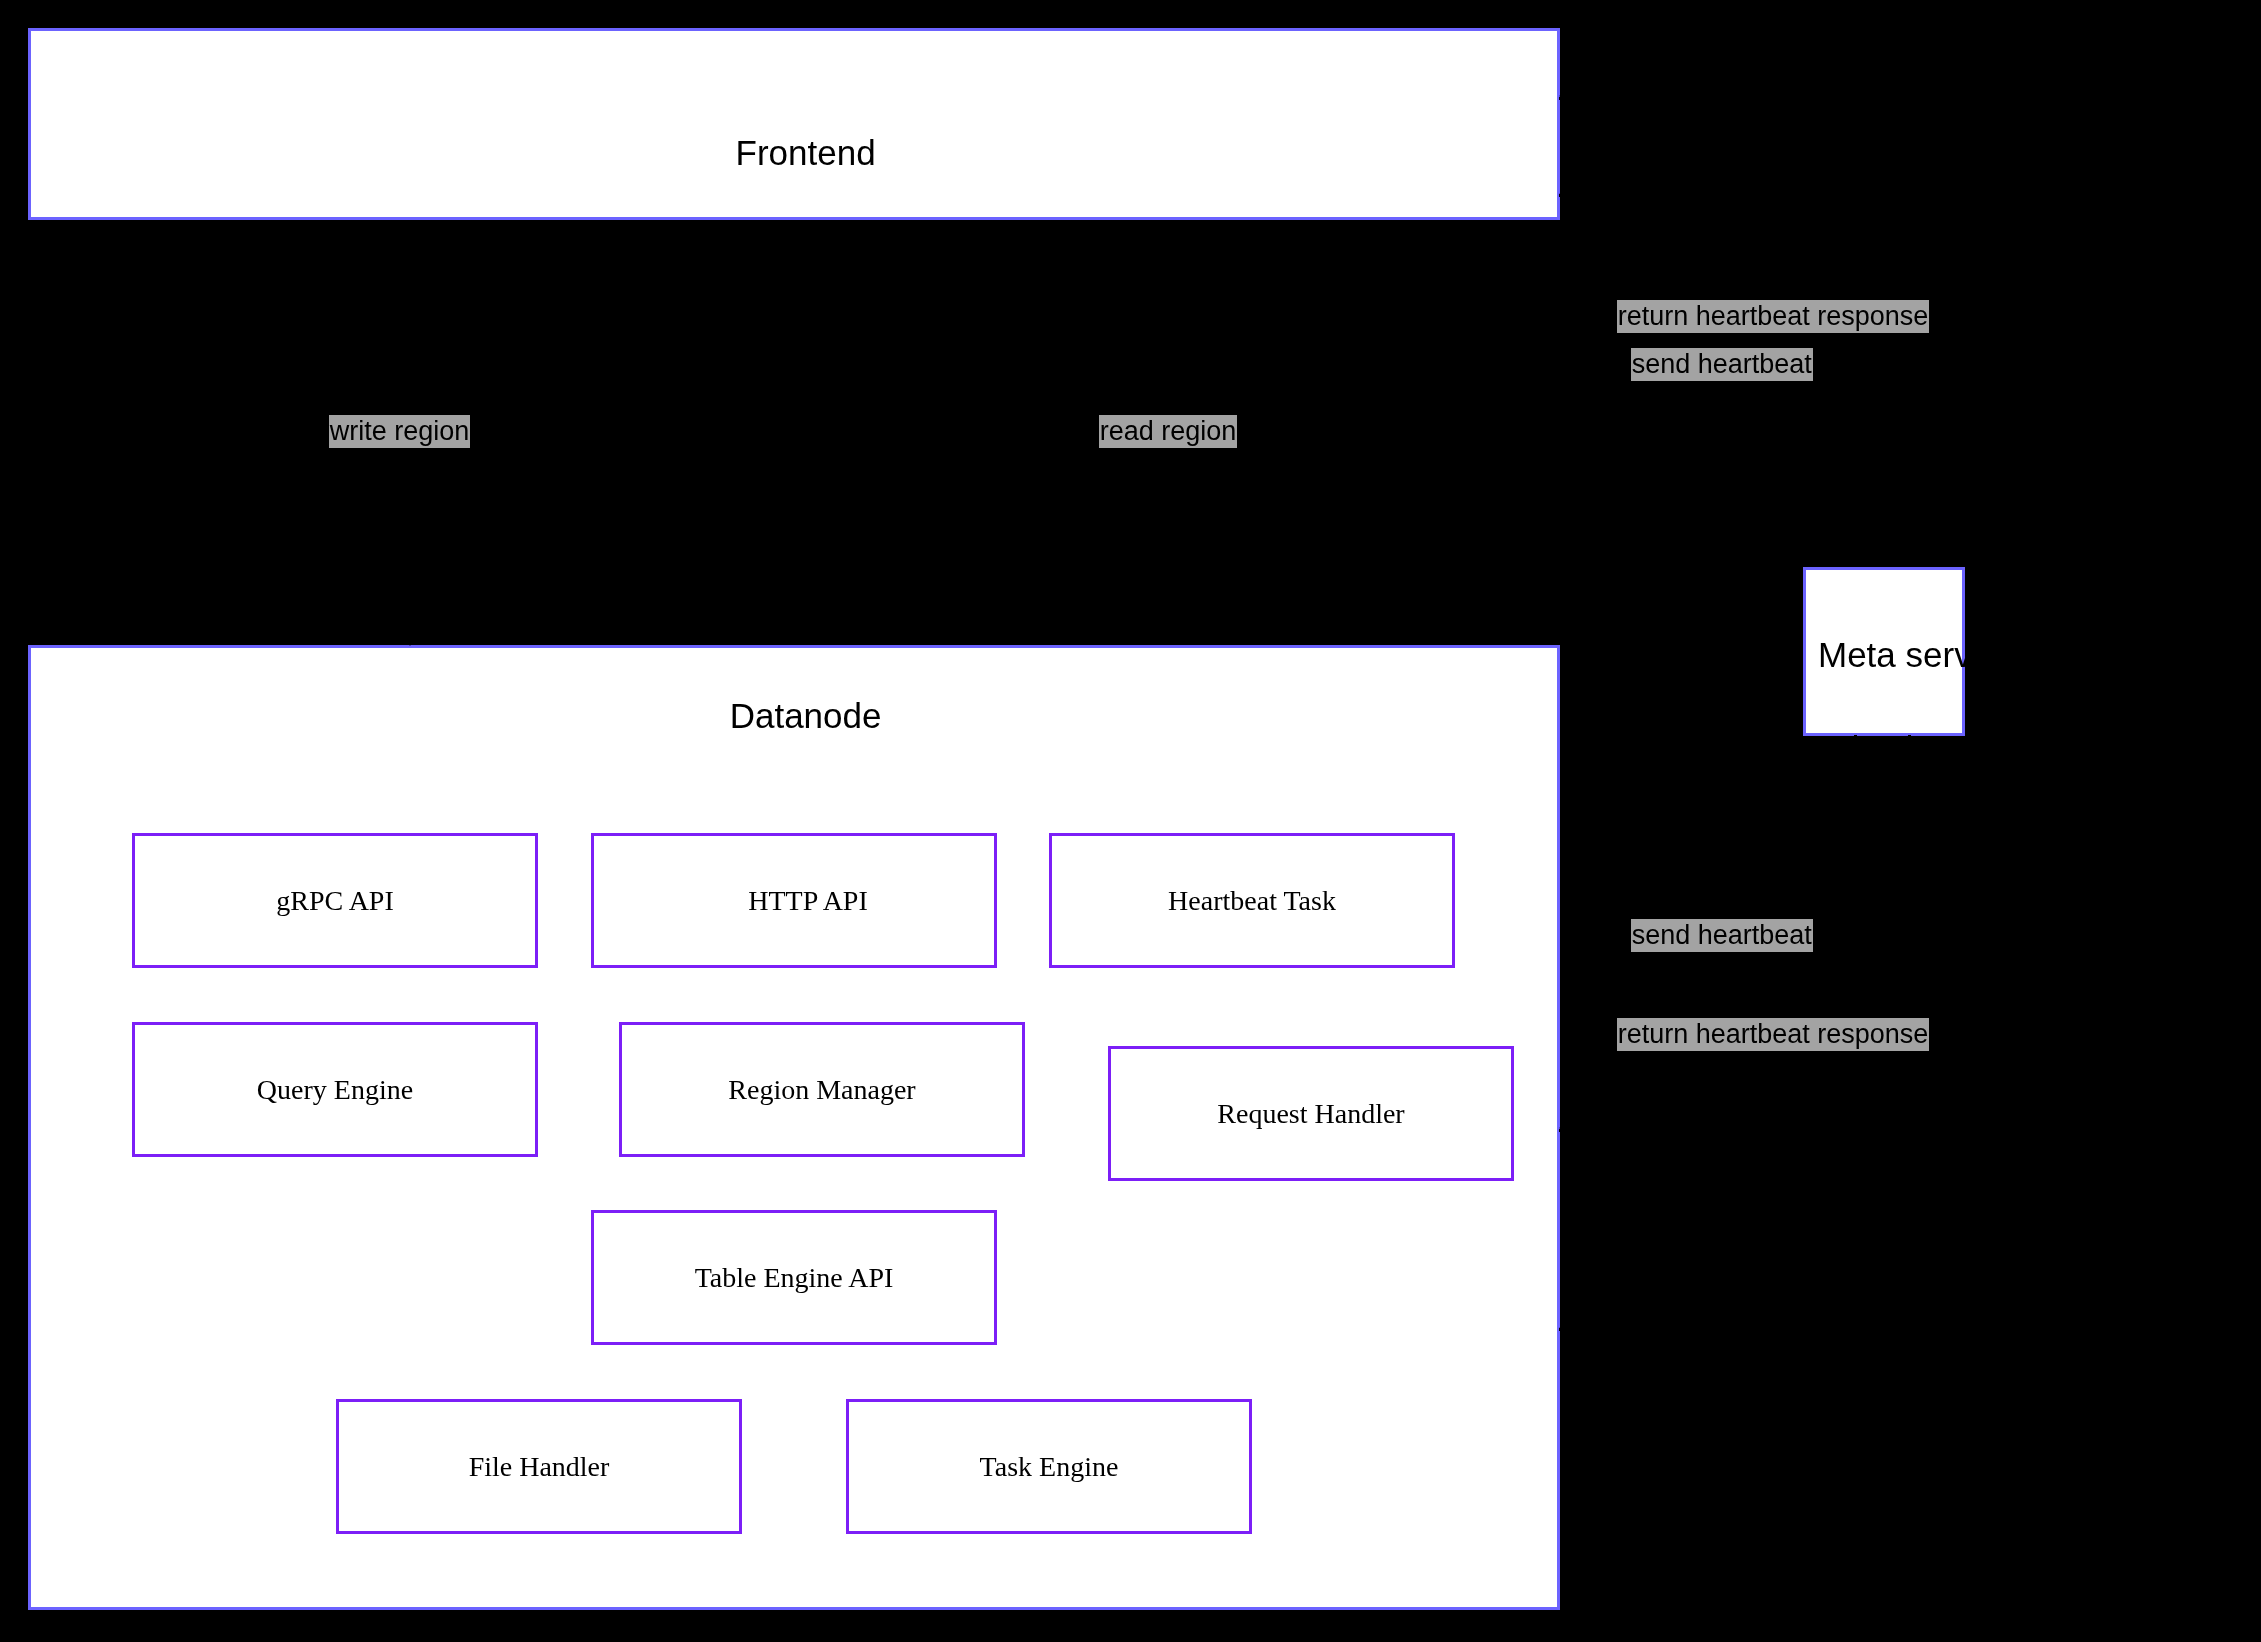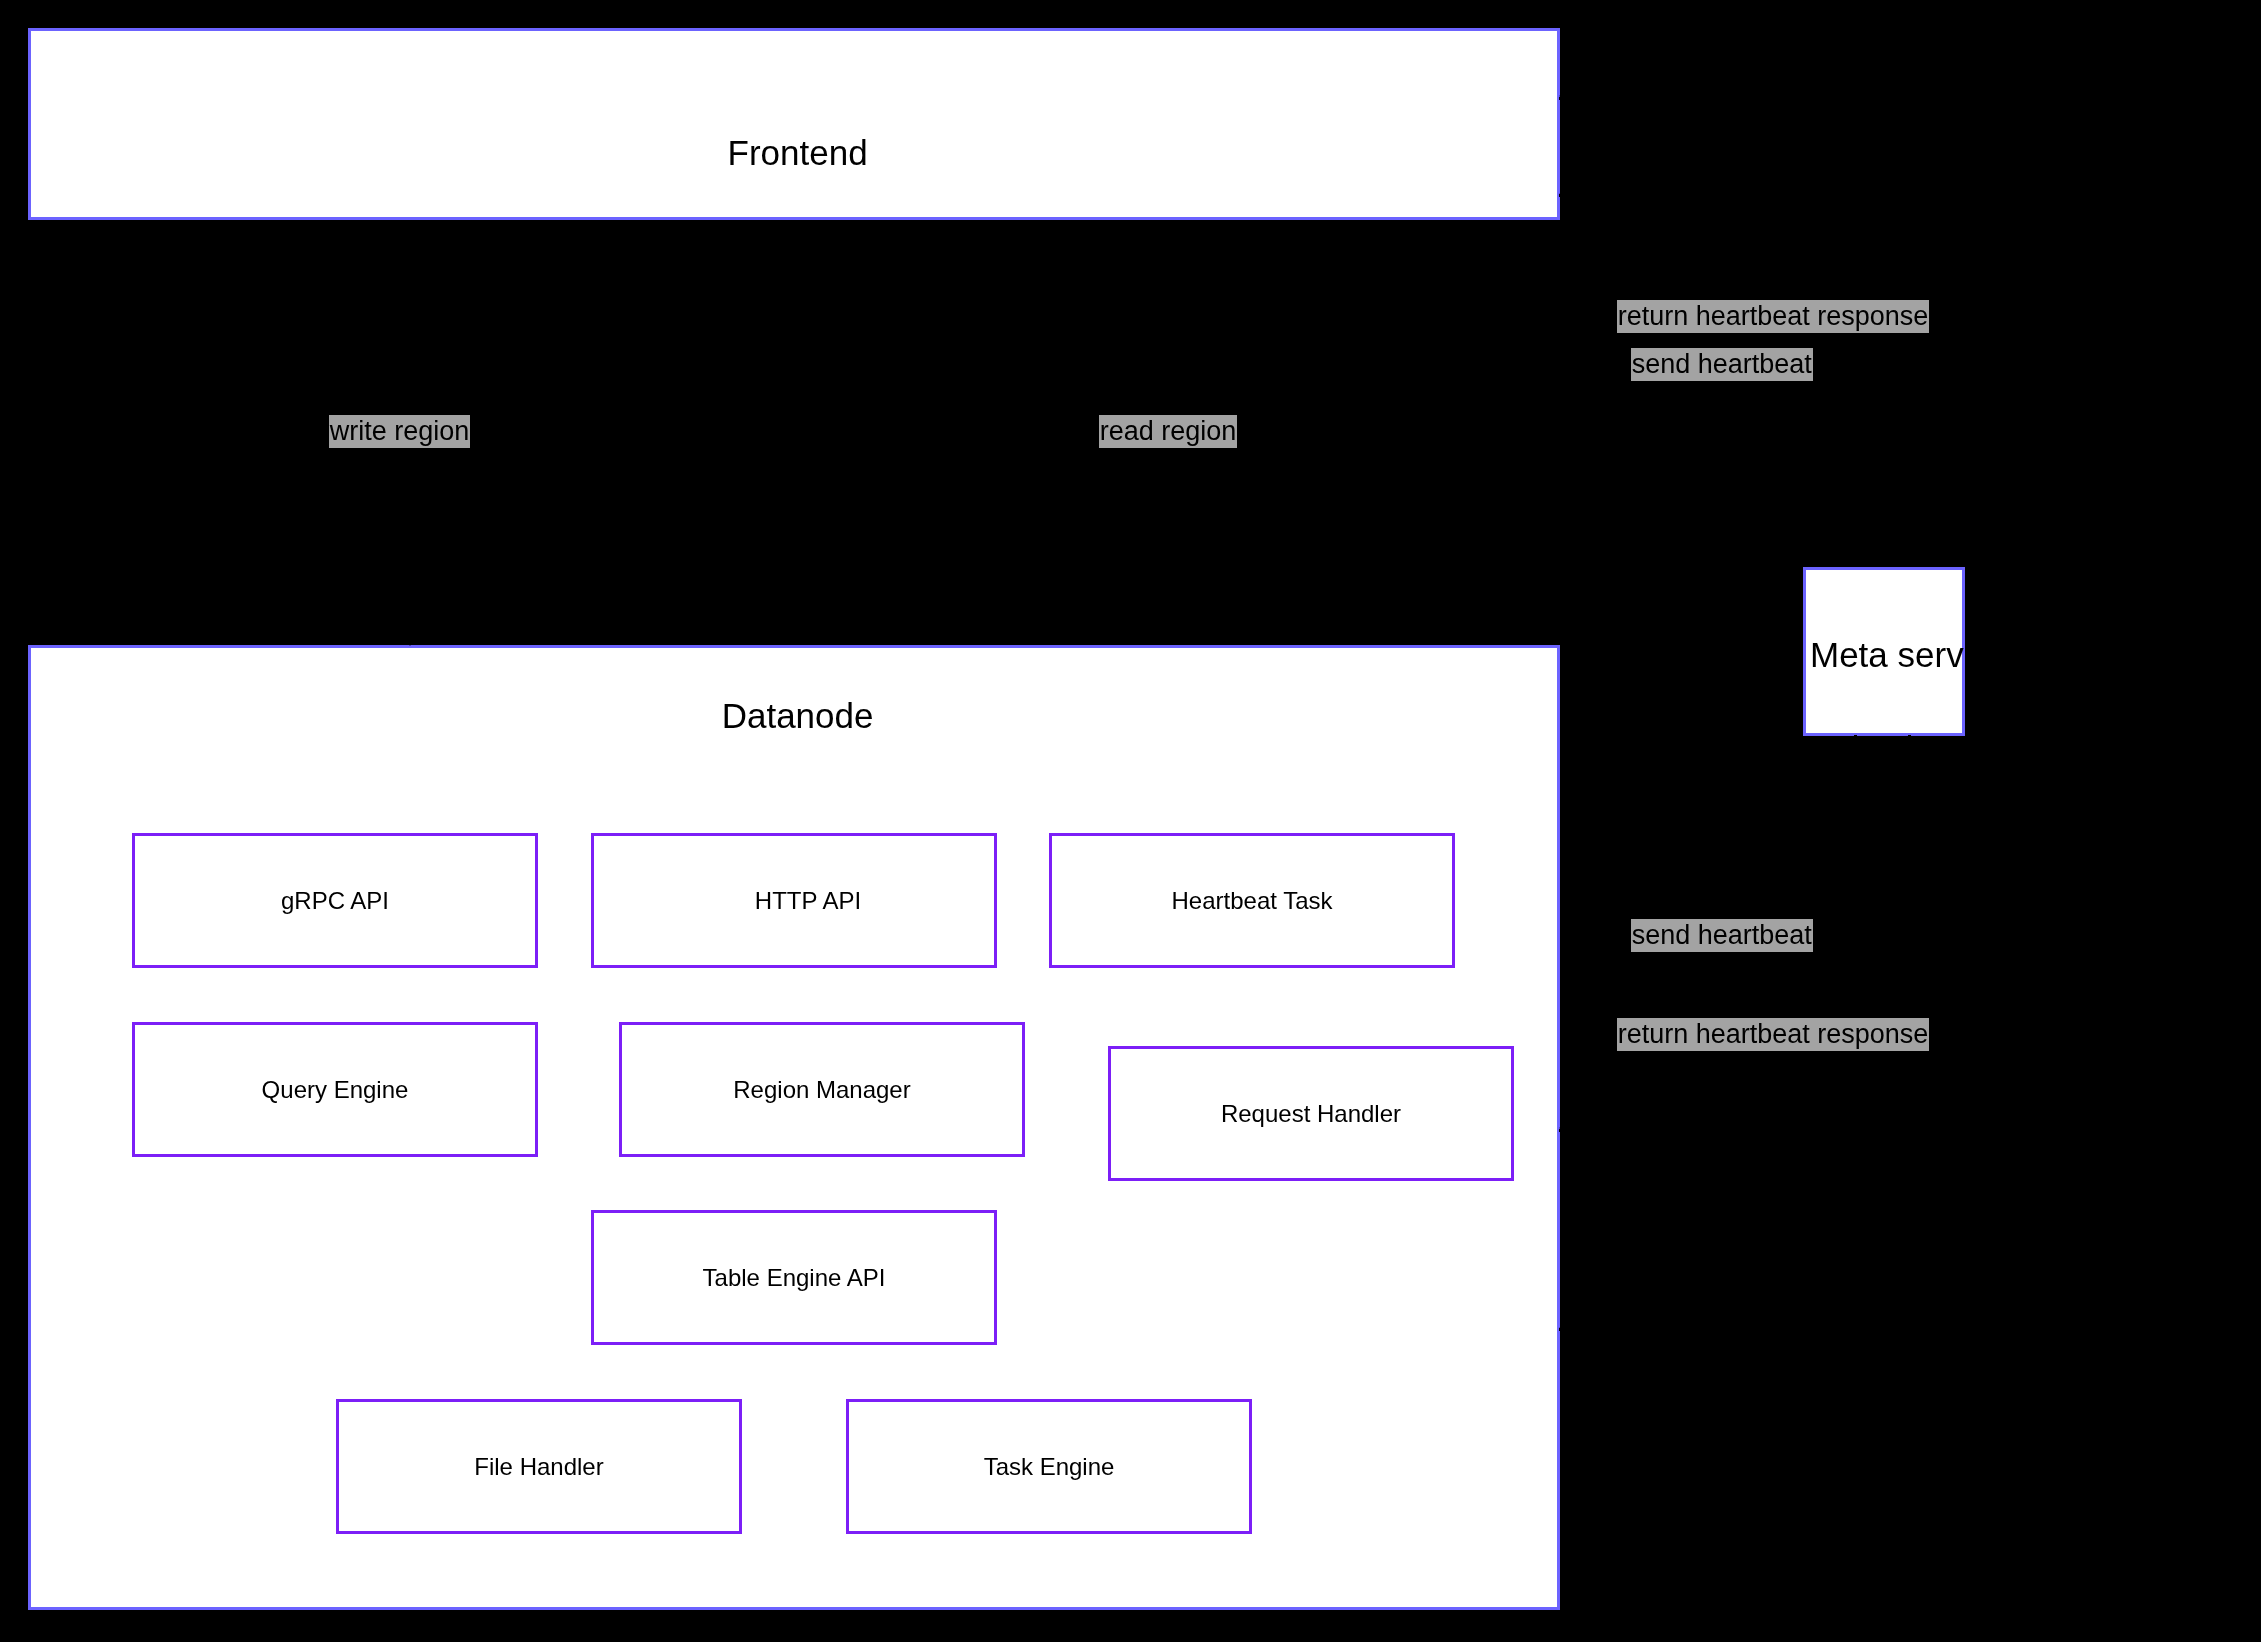--- a/index.html
+++ b/index.html
@@ -21,21 +21,21 @@
 
   
   .node-box {
     position: absolute;
     background: #ffffff;
     border: 3.4px solid #6c63ff;
     box-sizing: border-box;
   }
   .node-title {
     position: absolute;
-    left: 4px;
+    left: 12px;
     width: 100%;
     text-align: center;
     color: #000000;
     font-size: 35px;
     font-family: "Liberation Sans", sans-serif;
     white-space: nowrap;
     line-height: 1;
   }
 
   
@@ -43,22 +43,22 @@
     position: absolute;
     background: #ffffff;
     border: 3.4px solid #7c1ff7;
     box-sizing: border-box;
     display: flex;
     align-items: center;
     justify-content: center;
   }
   .comp-label {
     color: #000000;
-    font-size: 24px;
-    font-family: Liberation Sans, sans-serif;
+    font-size: 28px;
+    font-family: Liberation Serif, serif;
     white-space: nowrap;
     text-align: center;
     line-height: 1;
   }
 
   
   .edge-label {
     position: absolute;
     background: #a3a3a3;
     color: #000000;

